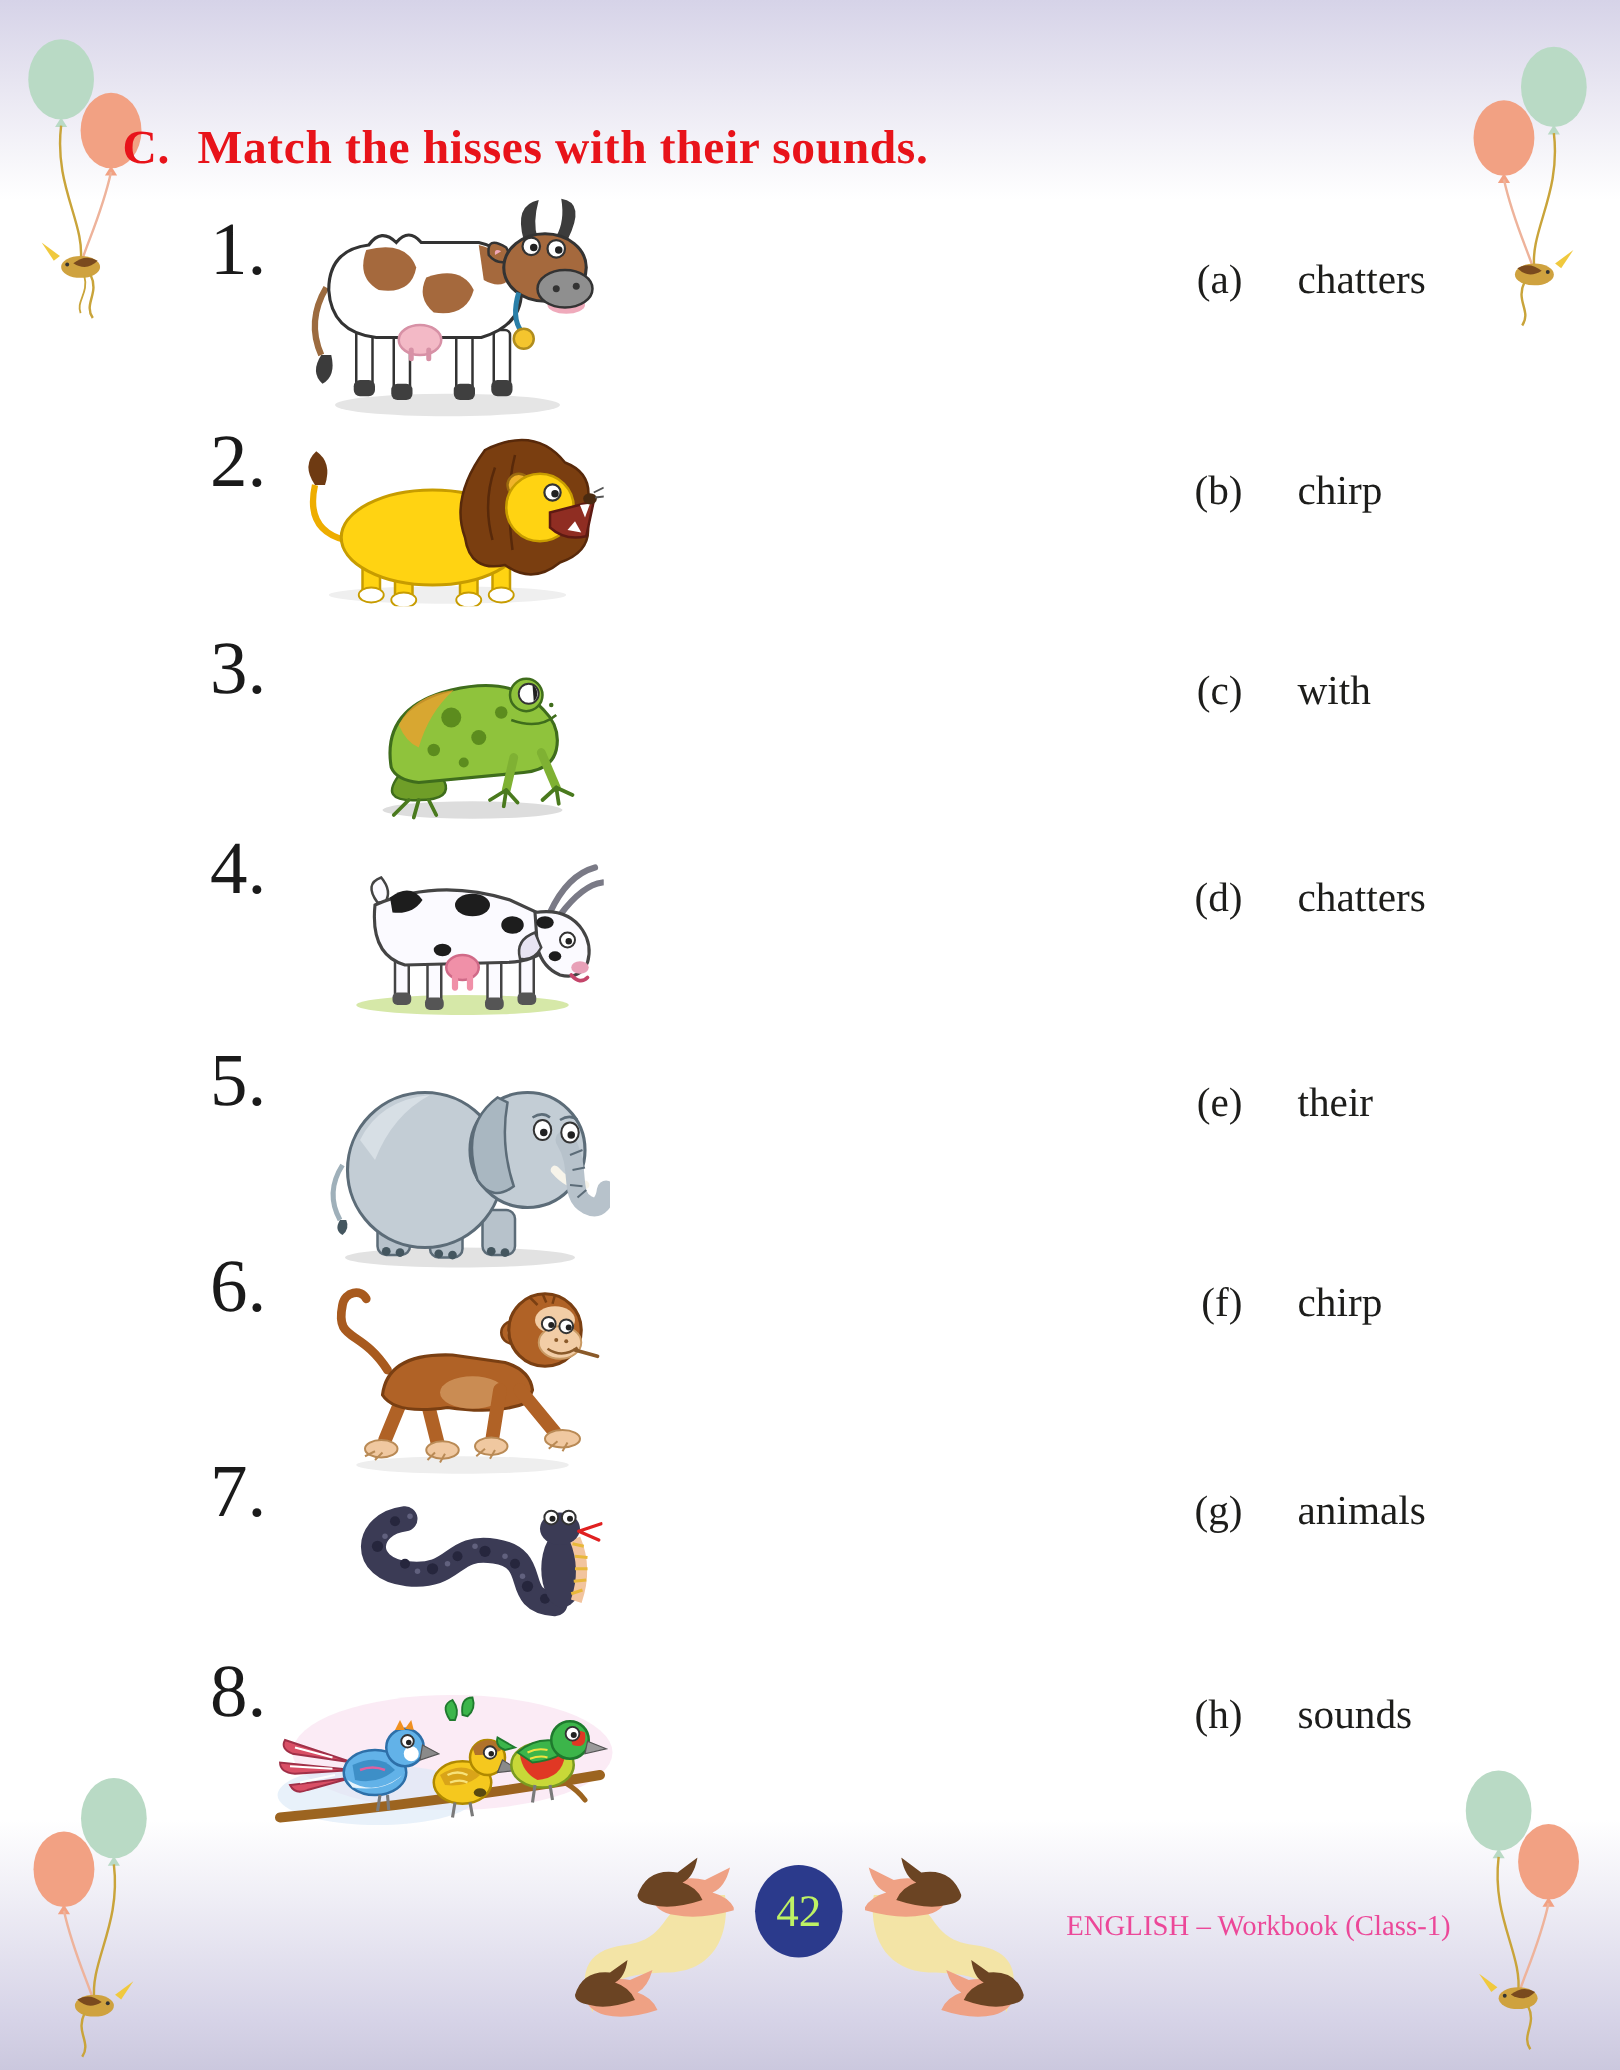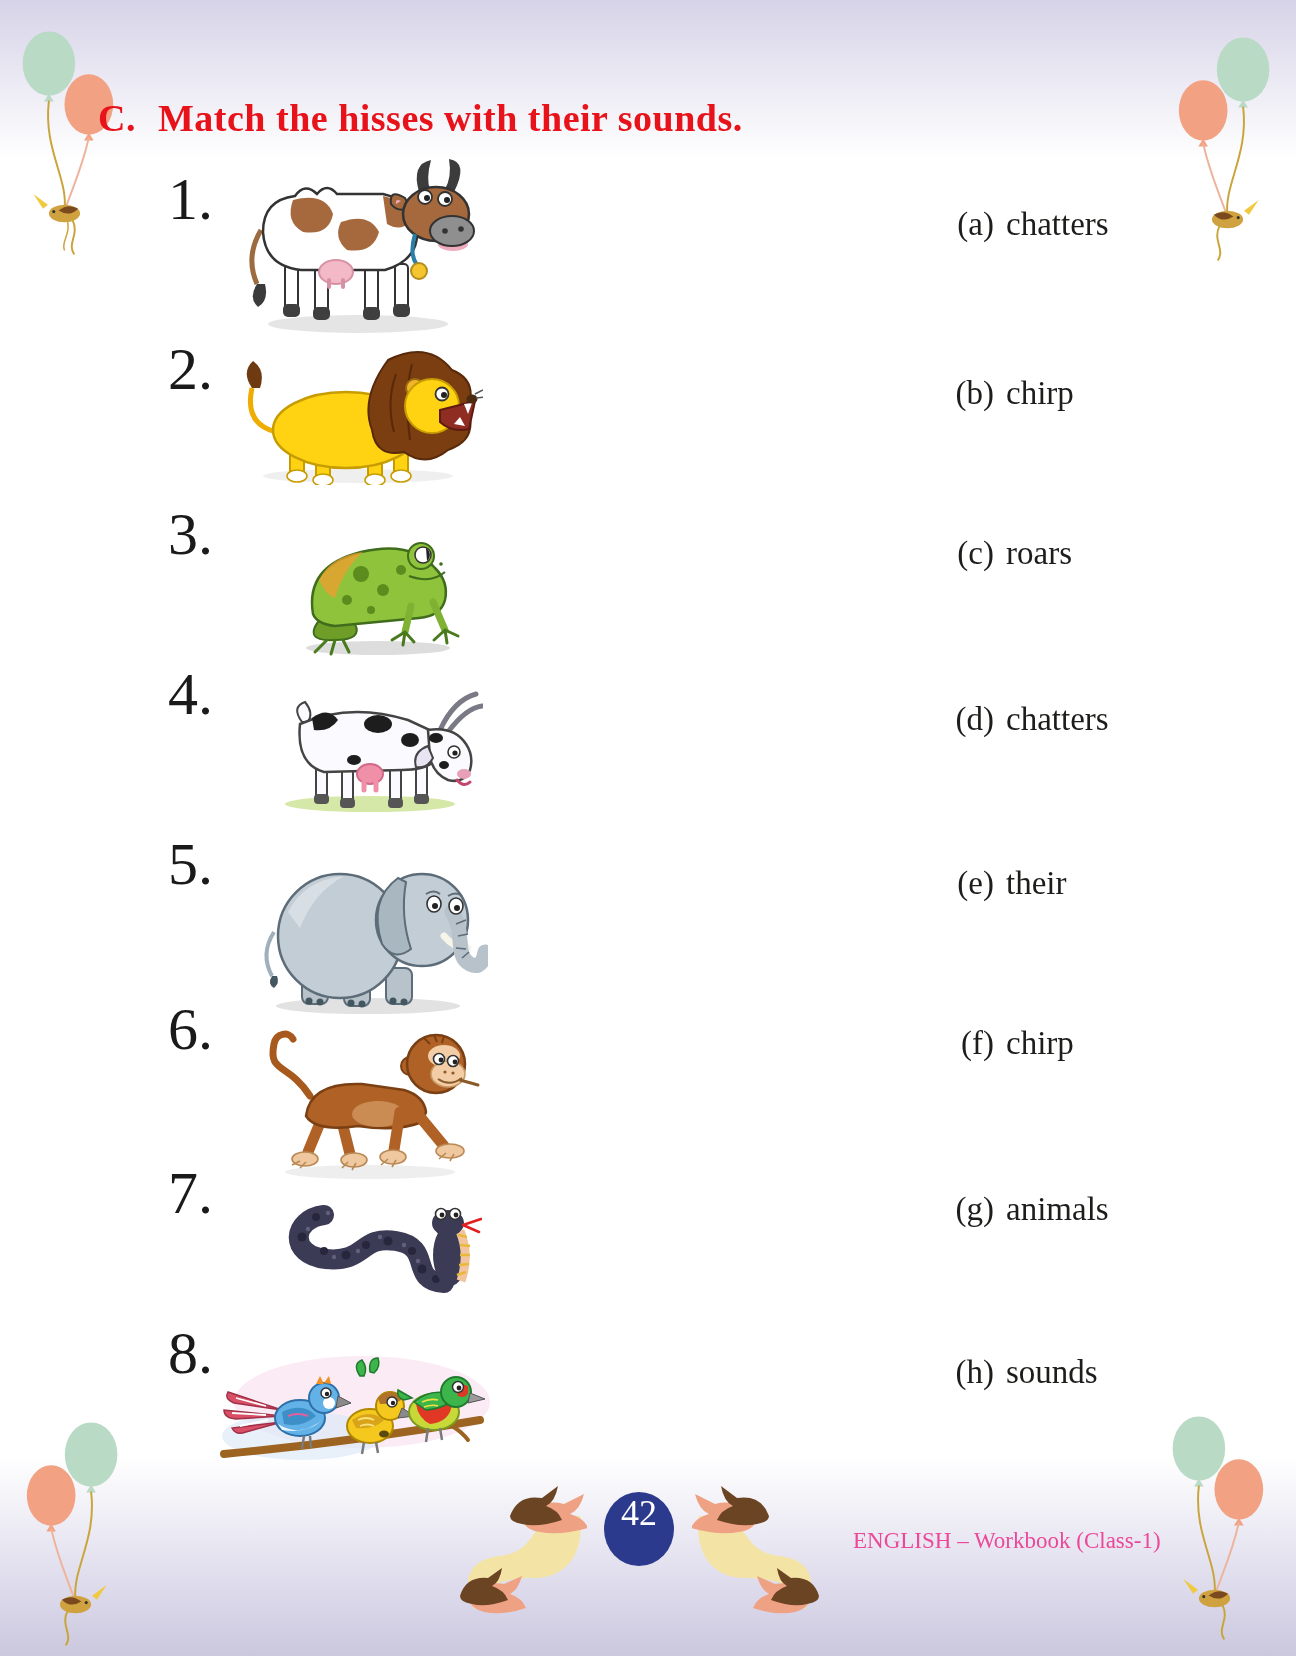--- a/index.html
+++ b/index.html
@@ -15,24 +15,24 @@
   .deco{position:absolute;}
   .mirror{transform:scaleX(-1);}
   .title{position:absolute;left:98px;top:96px;display:flex;gap:22px;
     font-weight:bold;font-size:38px;color:#e8131a;letter-spacing:.5px;}
   .num{position:absolute;left:168px;font-size:60px;line-height:1;color:#1a1a1a;}
   .art{position:absolute;}
   .art svg{display:block;width:100%;height:100%;}
   .sound-row{position:absolute;left:920px;display:flex;align-items:baseline;
     font-size:33px;color:#1d1d1b;}
   .sound-row .letter{display:inline-block;width:74px;text-align:right;}
-  .sound-row .word{margin-left:12px;}
+  .sound-row .word{margin-left:44px;}
   .badge{position:absolute;left:604px;top:1492px;width:70px;height:74px;
-    border-radius:50%;background:#2b3a8c;color:#ffffff;font-size:36px;
-    display:flex;align-items:flex-start;justify-content:center;}
+    border-radius:50%;background:#2b3a8c;color:#bef264;font-size:36px;
+    display:flex;align-items:center;justify-content:center;}
   .book-label{position:absolute;left:853px;top:1528px;font-size:23px;color:#ec4899;}
 </style>
 </head>
 <body>
 
 <div class="page">
 
   <div class="band-top"></div>
   <div class="band-bottom"></div>
 
@@ -405,21 +405,21 @@
   <div class="sound-row" style="top:206px">
     <span class="letter">(a)</span>
     <span class="word">chatters</span>
   </div>
   <div class="sound-row" style="top:375px">
     <span class="letter">(b)</span>
     <span class="word">chirp</span>
   </div>
   <div class="sound-row" style="top:535px">
     <span class="letter">(c)</span>
-    <span class="word">roars</span>
+    <span class="word">with</span>
   </div>
   <div class="sound-row" style="top:701px">
     <span class="letter">(d)</span>
     <span class="word">chatters</span>
   </div>
   <div class="sound-row" style="top:865px">
     <span class="letter">(e)</span>
     <span class="word">their</span>
   </div>
   <div class="sound-row" style="top:1025px">

